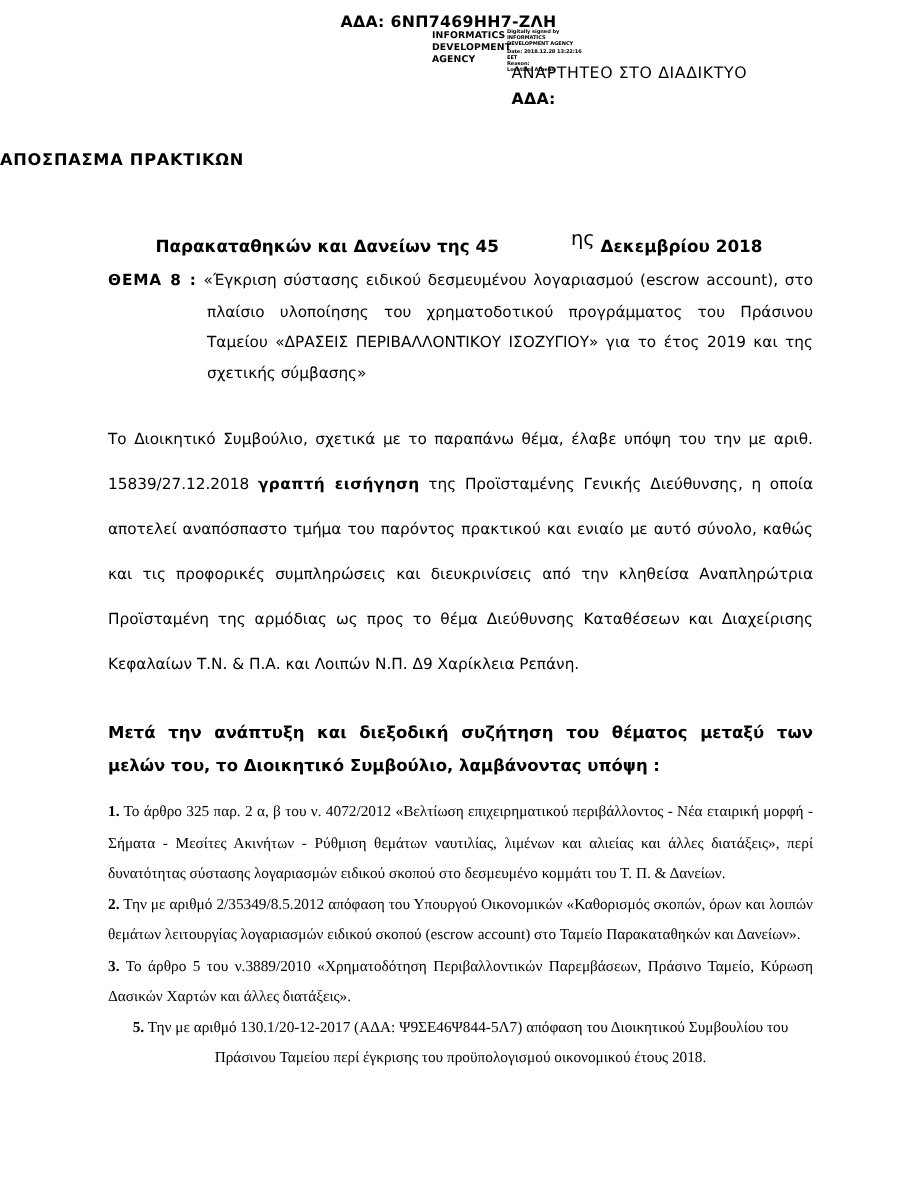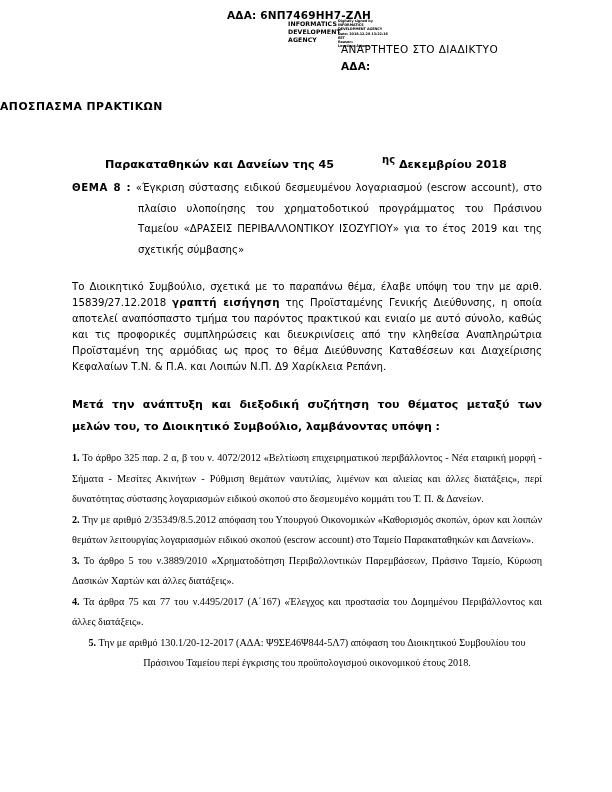--- a/index.html
+++ b/index.html
@@ -107,23 +107,23 @@
     position: absolute;
     top: 122px;
     left: 46px;
     width: 520px;
     text-align: center;
     font-size: 11.2px;
     font-weight: 700;
     line-height: 25px;
   }
   .doc-subtitle .sup {
-    font-size: 10px;
+    font-size: 13px;
     vertical-align: super;
-    font-weight: 700;
+    font-weight: 400;
     padding-left: 48px;
   }
 
   
   .body-zone {
     position: absolute;
     top: 178px;
     left: 72px;
     width: 470px;
   }
@@ -136,21 +136,21 @@
     padding-left: 66px;
     text-indent: -66px;
   }
   .theme-block .theme-label {
     font-weight: 700;
     letter-spacing: 0.6px;
   }
 
   .para {
     font-size: 10.2px;
-    line-height: 16px;
+    line-height: 30px;
     text-align: justify;
     text-justify: inter-word;
     margin-top: 19px;
   }
   .para b { font-weight: 700; letter-spacing: 0.3px; }
 
   .lead-in {
     font-size: 11px;
     font-weight: 700;
     line-height: 21.5px;
@@ -222,23 +222,20 @@
       </div>
 
       <div class="list-item">
         <span class="num">2.</span><span class="tail"> Την με αριθμό 2/35349/8.5.2012 απόφαση του Υπουργού Οικονομικών «Καθορισμός σκοπών, όρων και λοιπών θεμάτων λειτουργίας λογαριασμών ειδικού σκοπού (escrow account) στο Ταμείο Παρακαταθηκών και Δανείων».</span>
       </div>
 
       <div class="list-item">
         <span class="num">3.</span><span class="tail"> Το άρθρο 5 του ν.3889/2010 «Χρηματοδότηση Περιβαλλοντικών Παρεμβάσεων, Πράσινο Ταμείο, Κύρωση Δασικών Χαρτών και άλλες διατάξεις».</span>
       </div>
 
-      <div class="list-item">
-        <span class="num">4.</span><span class="tail"> Τα άρθρα 75 και 77 του ν.4495/2017 (Α΄167) «Έλεγχος και προστασία του Δομημένου Περιβάλλοντος και άλλες διατάξεις».</span>
-      </div>
 
       <div class="list-item last">
         <span class="num">5.</span><span class="tail"> Την με αριθμό 130.1/20-12-2017 (ΑΔΑ: Ψ9ΣΕ46Ψ844-5Λ7) απόφαση του Διοικητικού Συμβουλίου του Πράσινου Ταμείου περί έγκρισης του προϋπολογισμού οικονομικού έτους 2018.</span>
       </div>
 
     </div>
   </div>
 
 </div>
 

